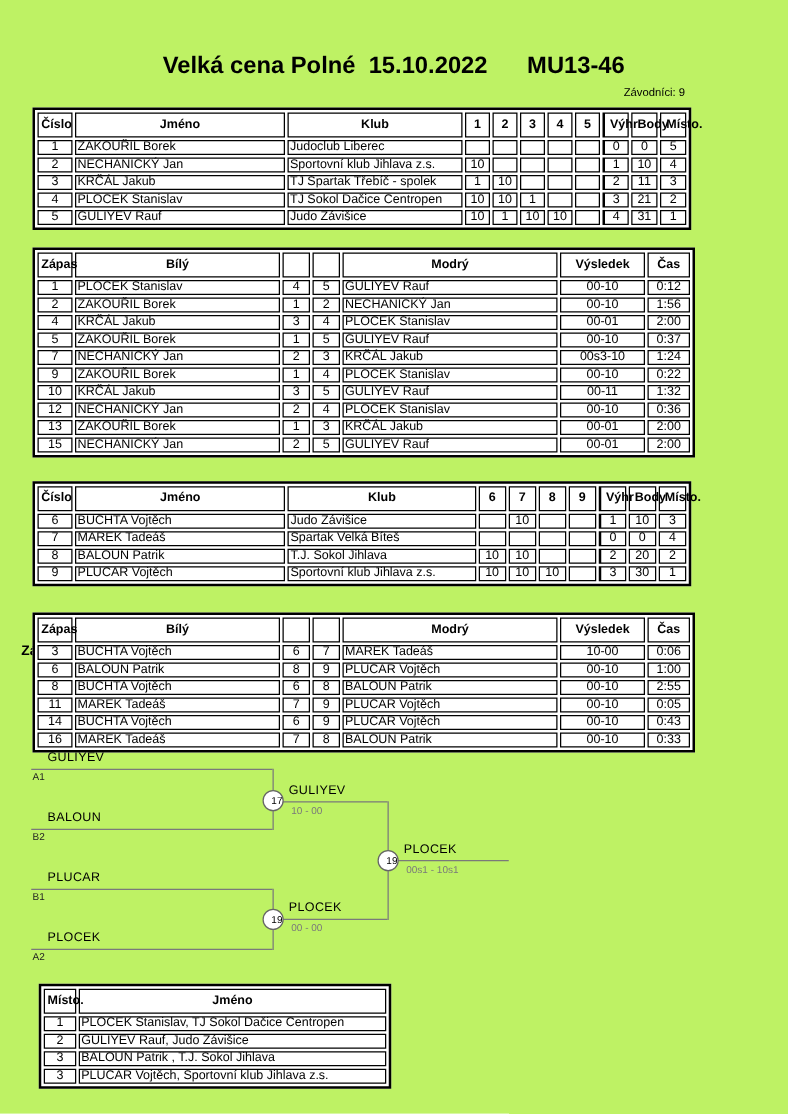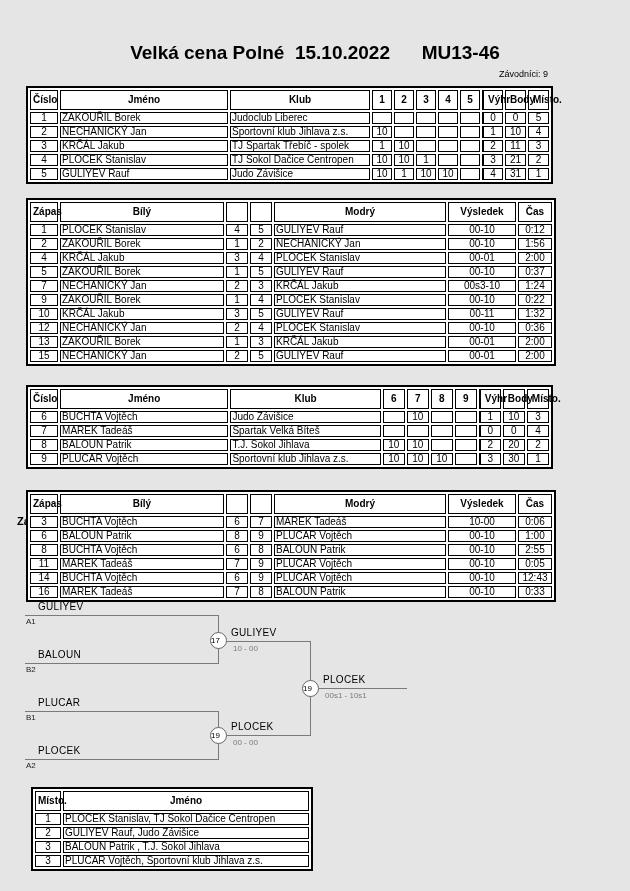--- a/index.html
+++ b/index.html
@@ -1,17 +1,17 @@
 <!DOCTYPE html>
 <html><head>
 <meta charset="utf-8">
 <style>
   html,body { margin:0; padding:0; background:#fff; }
   body { width:630px; height:891px; font-family:"Liberation Sans", sans-serif; color:#000; }
-  .page { position:relative; width:630px; height:891px; background:#e5e5e5; overflow:hidden; }
+  .page { position:relative; width:630px; height:891px; background:#bef264; overflow:hidden; }
 
   .title { position:absolute; top:42px; left:0; width:630px; text-align:center;
            font-size:19px; font-weight:bold; white-space:pre; }
   .sec-head { position:absolute; font-size:11px; font-weight:bold; text-align:left; white-space:pre;margin-top:40px; }
   .note { position:absolute; top:69px; left:450px; width:147px; text-align:center; font-size:9px; }
 
   table { position:absolute; border-collapse:separate; border-spacing:2px; background:#fff;
           border:2px solid #000; table-layout:fixed; }
   th, td { border:1px solid #000; font-size:10px; line-height:10px; height:10px;
            padding:0 1px; white-space:nowrap; overflow:visible; font-weight:normal; }
@@ -20,21 +20,21 @@
   td.l { text-align:left; }
   .hv { border-left:2px solid #000; }
   th.plain { text-align:left; padding-left:2px; }
 
   
   .bk-line { position:absolute; background:#7a7a7a; }
   .bk-name { position:absolute; font-size:10px; letter-spacing:0.3px; white-space:nowrap; }
   .bk-seed { position:absolute; font-size:8px; color:#222; white-space:nowrap; }
   .bk-score { position:absolute; font-size:8px; color:#7a7a7a; white-space:nowrap; }
   .bk-circle { position:absolute; width:15px; height:15px; border:1px solid #666; border-radius:50%;
-               background:#fff; font-size:8px; line-height:15px; text-align:left; z-index:3; }
+               background:#fff; font-size:8px; line-height:15px; text-align:right; z-index:3; }
 </style>
 </head>
 <body>
 
 <div class="page">
 
   <div class="title">Velká cena Polné  15.10.2022      MU13-46</div>
   <div class="sec-head" style="top:68px;left:28px;width:527px">Závodníci A</div>
   <div class="note">Závodníci: 9</div>
 
@@ -418,21 +418,21 @@
           <td class="c">0:05</td>
         </tr>
 
         <tr>
           <td class="c">14</td>
           <td class="l">BUCHTA Vojtěch</td>
           <td class="c">6</td>
           <td class="c">9</td>
           <td class="l">PLUCAR Vojtěch</td>
           <td class="c">00-10</td>
-          <td class="c">12:43</td>
+          <td class="c">0:43</td>
         </tr>
 
         <tr>
           <td class="c">16</td>
           <td class="l">MAREK Tadeáš</td>
           <td class="c">7</td>
           <td class="c">8</td>
           <td class="l">BALOUN Patrik</td>
           <td class="c">00-10</td>
           <td class="c">0:33</td>

